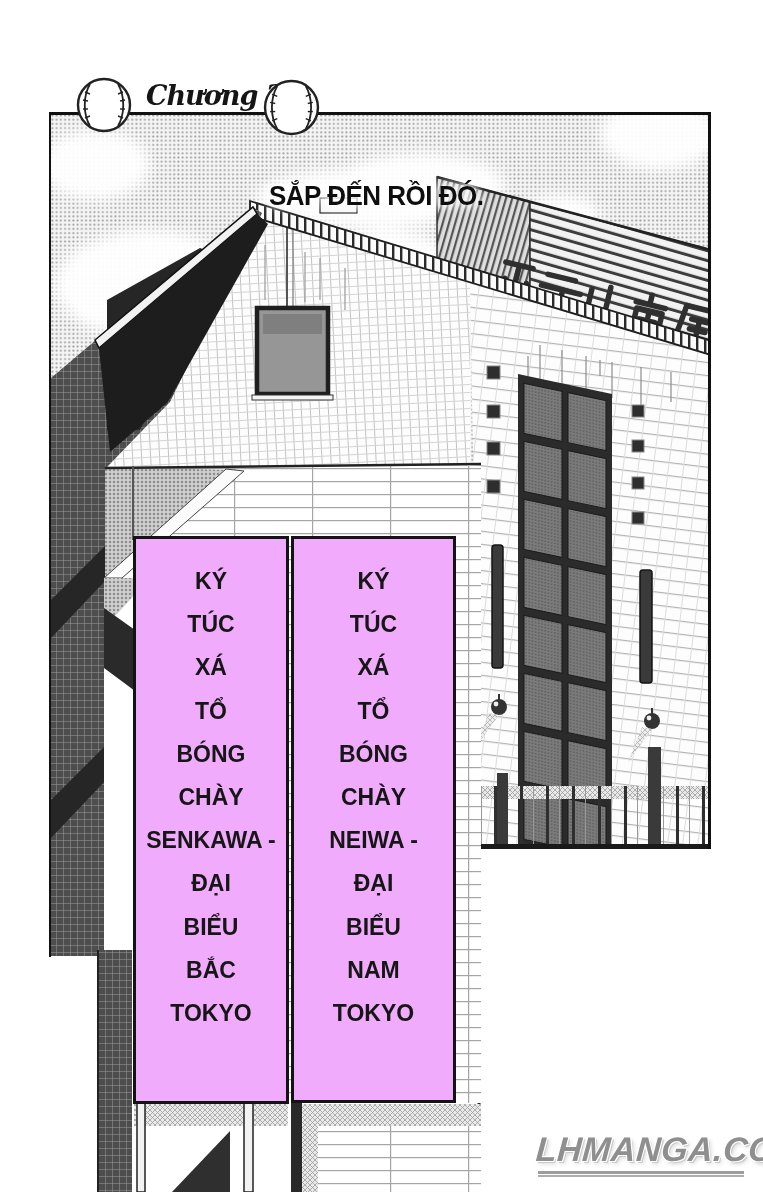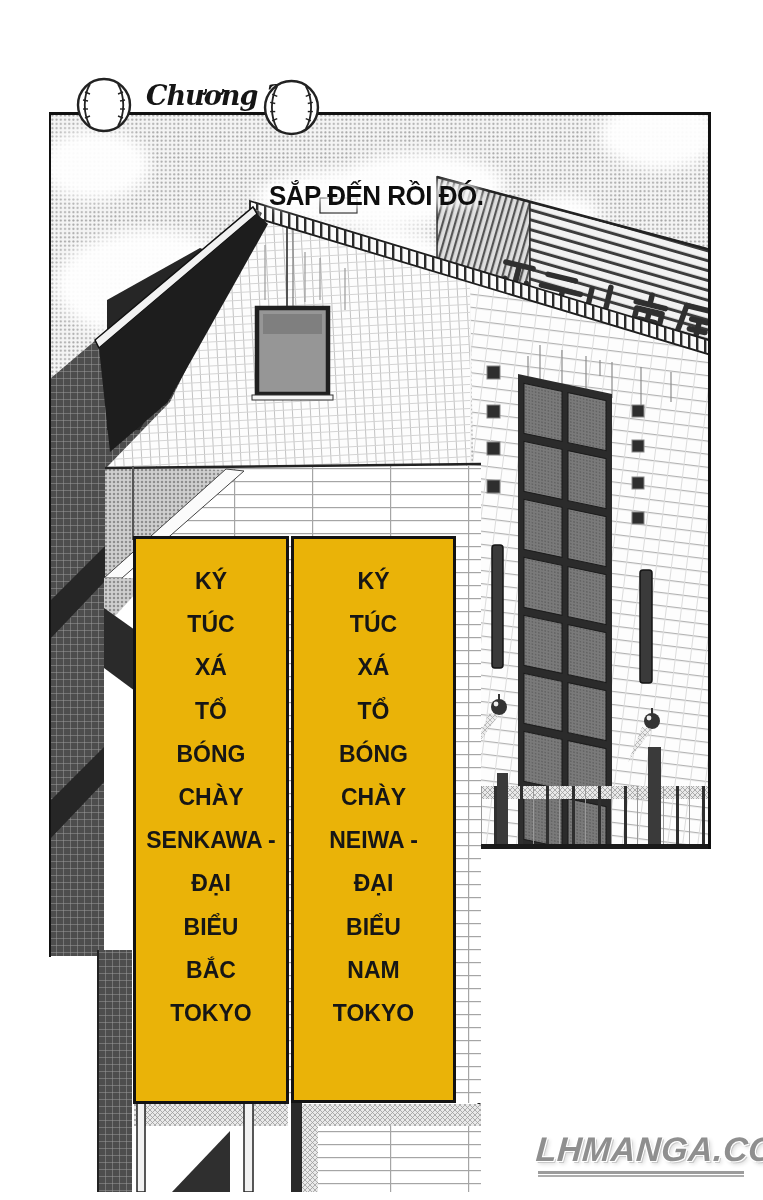--- a/index.html
+++ b/index.html
@@ -7,21 +7,21 @@
         font-family:"Liberation Sans",sans-serif;}
   .abs{position:absolute;}
   
   #chapter-title{left:146px;top:80px;font-family:"DejaVu Serif",serif;
     font-style:italic;font-weight:bold;font-size:27px;color:#151515;letter-spacing:-1px;}
   
   #caption{left:269px;top:180px;font-size:26px;font-weight:bold;color:#0e0e0e;
     letter-spacing:-0.5px;transform:scaleY(1.06);transform-origin:left top;
     text-shadow:0 0 6px #fff,0 0 10px #fff,0 0 14px #fff;white-space:nowrap;}
   
-  .sign{background:#eab308;border:3px solid #131313;box-sizing:border-box;
+  .sign{background:#f0abfc;border:3px solid #131313;box-sizing:border-box;
     display:flex;flex-direction:column;align-items:center;z-index:5;}
   #sign-left{left:133px;top:536px;width:156px;height:568px;padding-top:21px;}
   #sign-right{left:291px;top:536px;width:165px;height:567px;padding-top:21px;}
   .sign-line{height:43.2px;line-height:43.2px;font-size:23px;font-weight:bold;
     color:#161616;letter-spacing:0;white-space:nowrap;transform:scaleY(1.04);}
   
   #watermark{left:536px;top:1130px;width:212px;text-align:center;
     font-size:34px;font-weight:bold;font-style:italic;color:#8f8f8f;letter-spacing:0.5px;
     transform:skewX(-4deg);white-space:nowrap;
     text-shadow:-1px -1px 0 #fff,1px -1px 0 #fff,-1px 1px 0 #fff,1px 1px 0 #fff,

